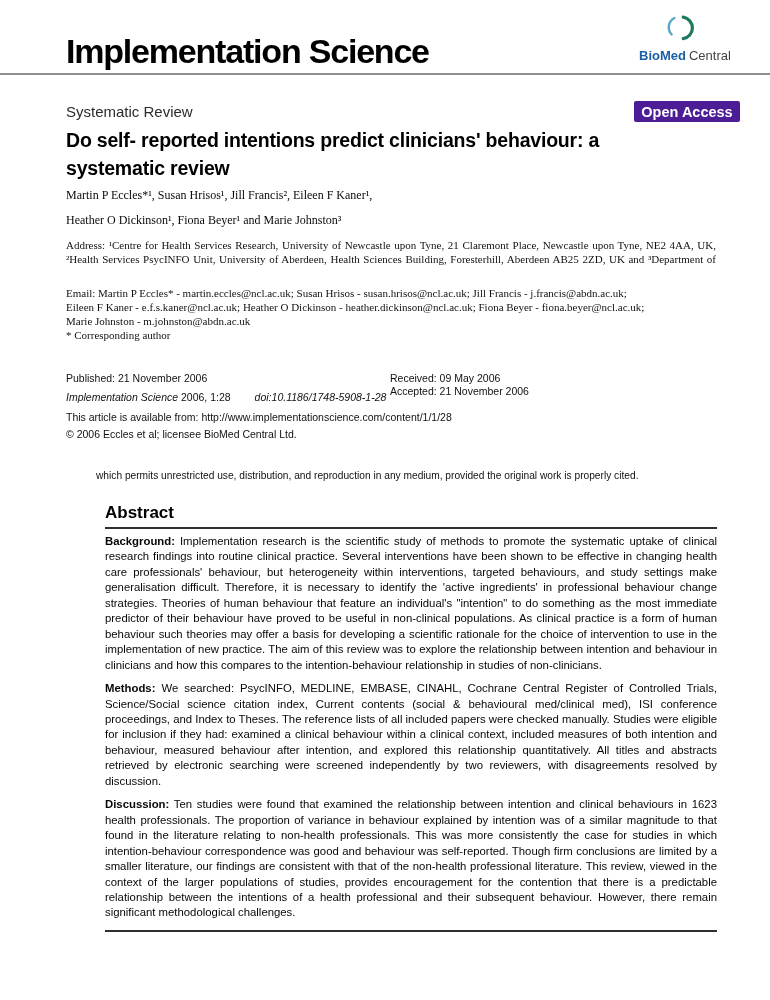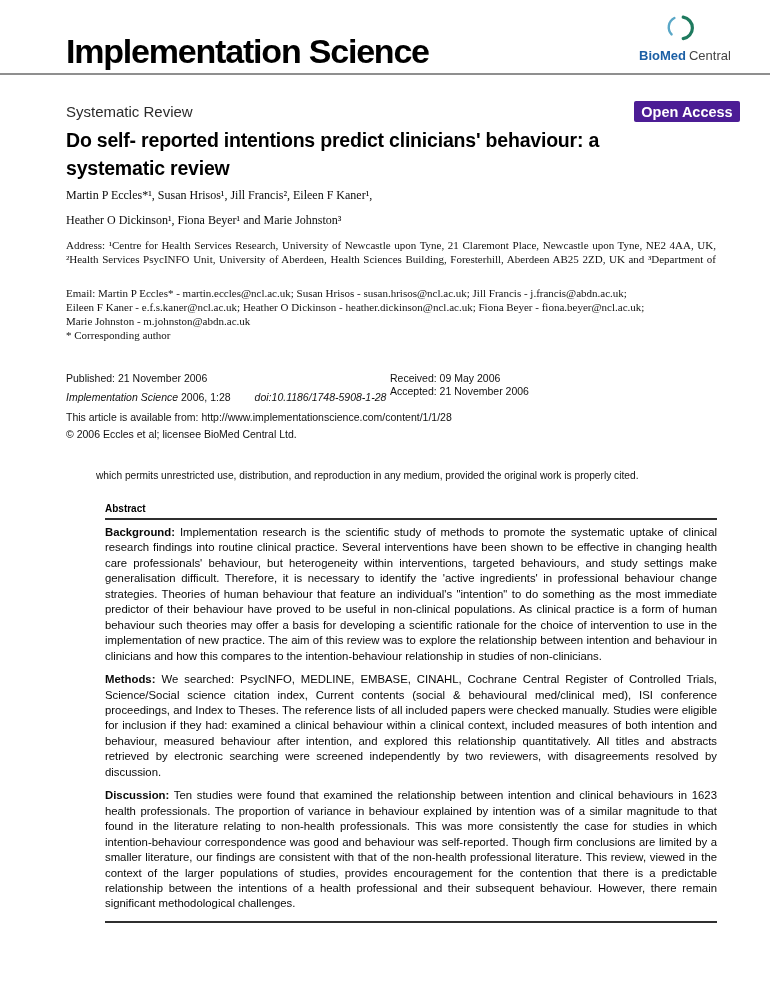--- a/index.html
+++ b/index.html
@@ -82,21 +82,21 @@
   .meta-received  { left: 390px; top: 372px; }
   .meta-accepted  { left: 390px; top: 385px; }
   .meta-available { left: 66px; top: 411px; }
   .meta-copyright { left: 66px; top: 428px; }
   .meta-license1  { left: 66px; top: 442px; font-size: 10.2px; }
   .meta-license2  { left: 66px; top: 470px; font-size: 10.2px; margin-left: 30px; }
   .license-link { text-decoration: underline; color: #111; }
 
   
   .abstract-box { position: absolute; left: 105px; top: 503px; width: 612px; }
-  .abstract-heading { font-size: 10px; font-weight: bold; color: #000; }
+  .abstract-heading { font-size: 17px; font-weight: bold; color: #000; }
   .abstract-rule { height: 2px; background: #2f2f2f; margin-top: 4px; }
   .abstract-box p {
     font-size: 11.35px; line-height: 15.45px; text-align: justify;
     color: #070707; margin-top: 8px;
   }
   .abstract-box p:first-of-type { margin-top: 5px; }
   .abstract-box p .lead { font-weight: bold; }
   .abstract-rule-bottom { height: 2px; background: #2f2f2f; margin-top: 9px; }
 
   

